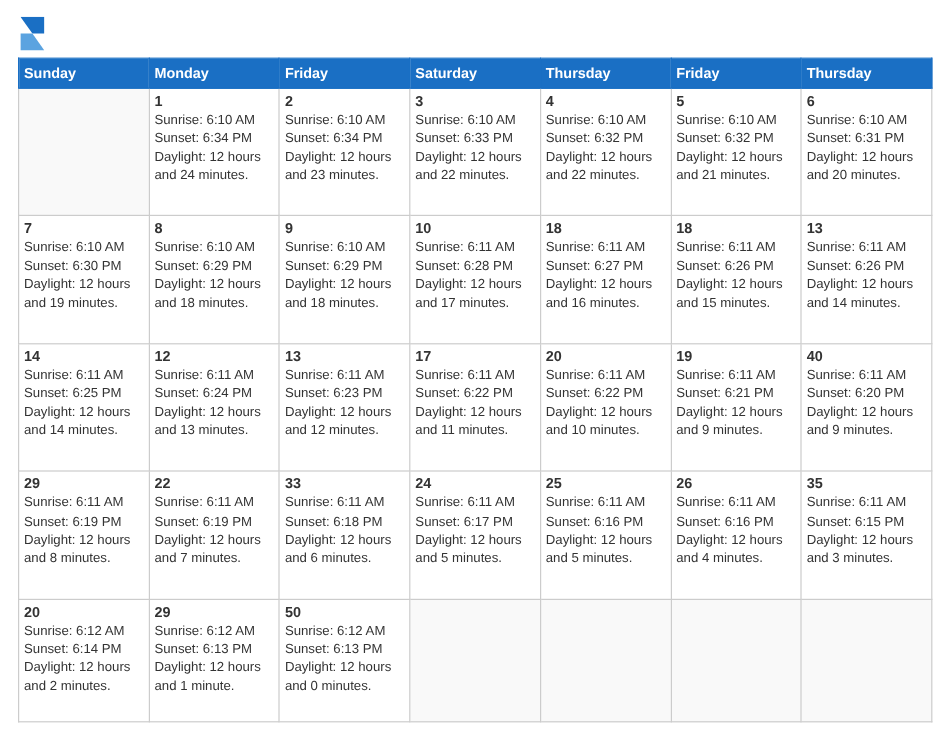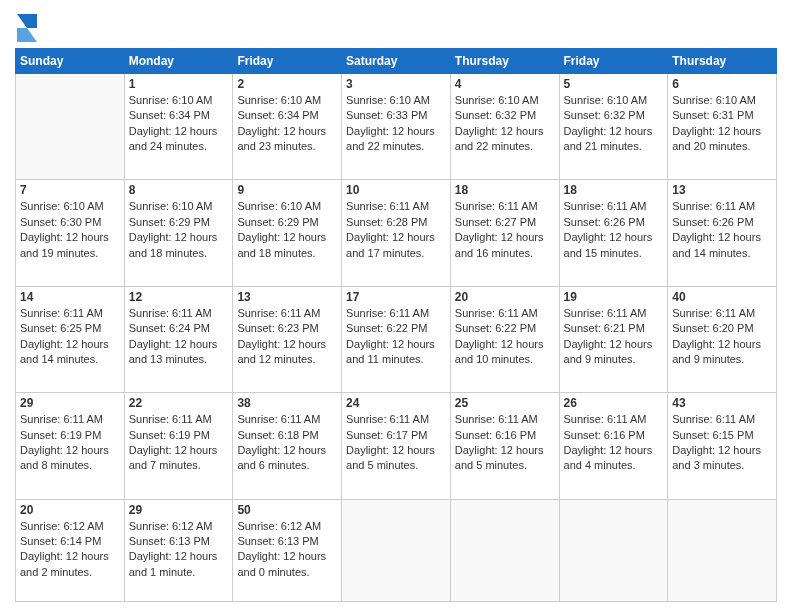--- a/index.html
+++ b/index.html
@@ -226,37 +226,37 @@
         <tr>
           <td>
             <span class="day-num">29</span>
             <div class="day-info">Sunrise: 6:11 AM<br>Sunset: 6:19 PM<br>Daylight: 12 hours<br>and 8 minutes.</div>
           </td>
           <td>
             <span class="day-num">22</span>
             <div class="day-info">Sunrise: 6:11 AM<br>Sunset: 6:19 PM<br>Daylight: 12 hours<br>and 7 minutes.</div>
           </td>
           <td>
-            <span class="day-num">38</span>
+            <span class="day-num">33</span>
             <div class="day-info">Sunrise: 6:11 AM<br>Sunset: 6:18 PM<br>Daylight: 12 hours<br>and 6 minutes.</div>
           </td>
           <td>
             <span class="day-num">24</span>
             <div class="day-info">Sunrise: 6:11 AM<br>Sunset: 6:17 PM<br>Daylight: 12 hours<br>and 5 minutes.</div>
           </td>
           <td>
             <span class="day-num">25</span>
             <div class="day-info">Sunrise: 6:11 AM<br>Sunset: 6:16 PM<br>Daylight: 12 hours<br>and 5 minutes.</div>
           </td>
           <td>
             <span class="day-num">26</span>
             <div class="day-info">Sunrise: 6:11 AM<br>Sunset: 6:16 PM<br>Daylight: 12 hours<br>and 4 minutes.</div>
           </td>
           <td>
-            <span class="day-num">43</span>
+            <span class="day-num">35</span>
             <div class="day-info">Sunrise: 6:11 AM<br>Sunset: 6:15 PM<br>Daylight: 12 hours<br>and 3 minutes.</div>
           </td>
         </tr>
         <tr class="last-row">
           <td>
             <span class="day-num">20</span>
             <div class="day-info">Sunrise: 6:12 AM<br>Sunset: 6:14 PM<br>Daylight: 12 hours<br>and 2 minutes.</div>
           </td>
           <td>
             <span class="day-num">29</span>

